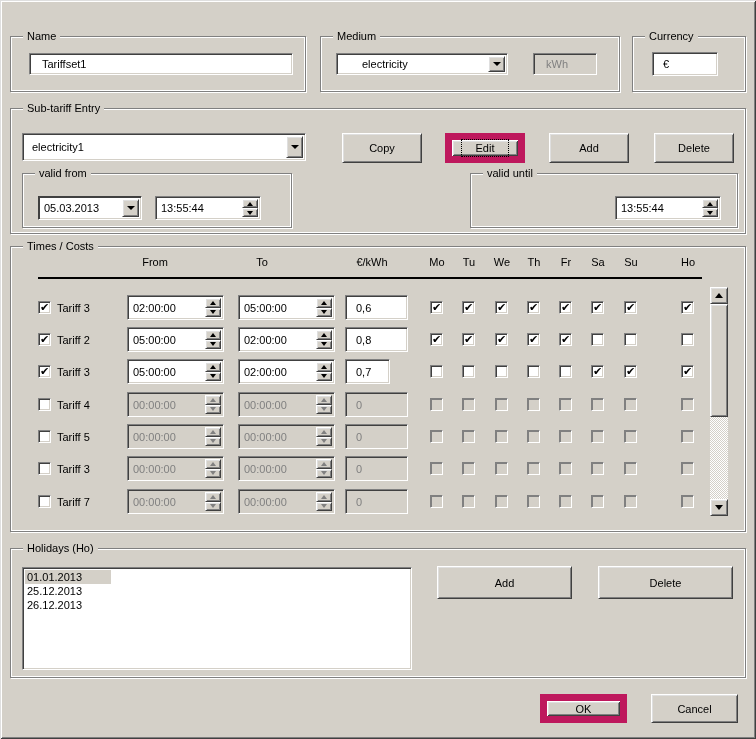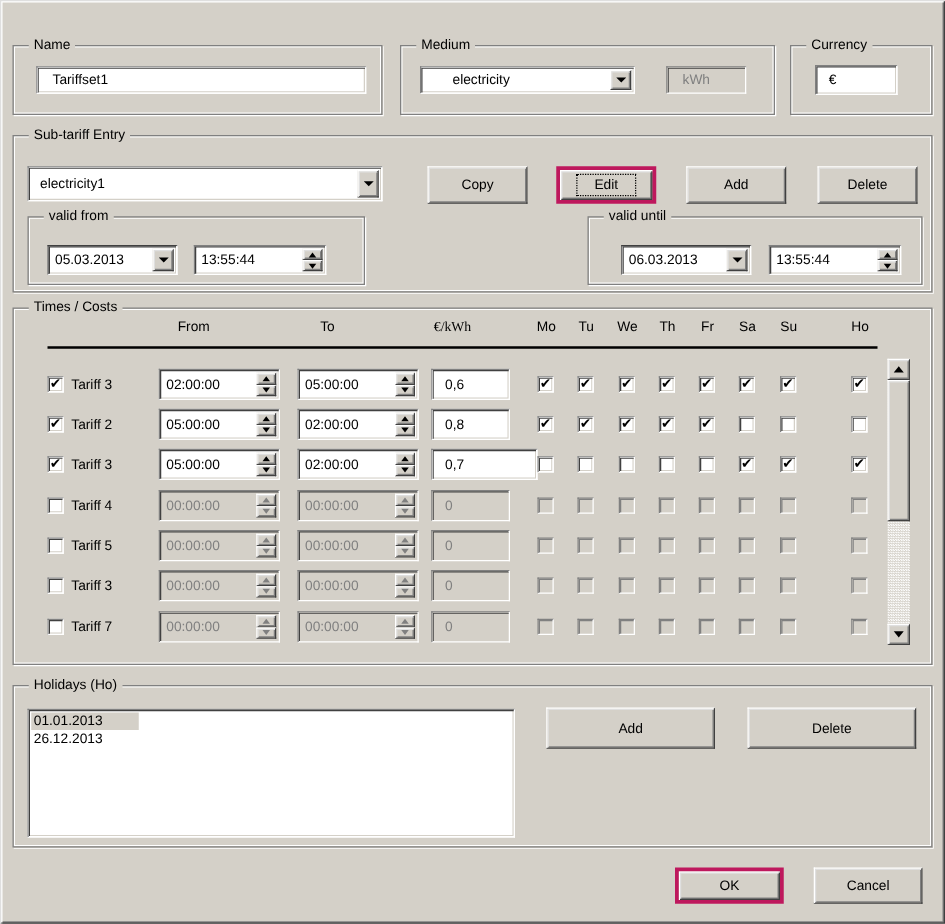--- a/index.html
+++ b/index.html
@@ -38,21 +38,21 @@
 
   .raised {
     background:#d4d0c8; border:1px solid; border-color:#fff #404040 #404040 #fff;
     box-shadow: inset 1px 1px 0 #dfdfdf, inset -1px -1px 0 #808080;
   }
   .btn {
     position:absolute; display:flex; align-items:center; justify-content:center;
     font-size:11px; cursor:default;
   }
   .btn-default {
-    border:3px solid #be185d;
+    border:7px solid #be185d;
     box-shadow: inset 1px 1px 0 #fff, inset -1px -1px 0 #404040,
                 inset 2px 2px 0 #dfdfdf, inset -2px -2px 0 #808080;
     background:#d4d0c8;
   }
   .focusrect { border:1px dotted #000; padding:2px 14px; }
 
   .field {
     position:absolute; background:#fff; border:1px solid; border-color:#808080 #fff #fff #808080;
     box-shadow: inset 1px 1px 0 #404040, inset -1px -1px 0 #d4d0c8;
     display:flex; align-items:center; overflow:hidden;
@@ -178,45 +178,39 @@
         </span>
         <span class="sb">
           <i class="tri-dn-s"></i>
         </span>
       </span>
   </div>
 
   <div class="groupbox" style="left:470px;top:173px;width:268px;height:55px;">
     <span class="grouplabel">valid until</span>
   </div>
-  <div class="field" style="left:497px;top:196px;width:104px;height:24px;border-color:#404040 #fff #fff #404040;">
-    <span class="val">06.03.2013</span>
-    <span class="dropbtn">
-        <i class="tri-dn"></i>
-      </span>
-  </div>
   <div class="field" style="left:615px;top:196px;width:106px;height:24px;">
     <span class="val">13:55:44</span>
     <span class="spinbtns">
         <span class="sb">
           <i class="tri-up-s"></i>
         </span>
         <span class="sb">
           <i class="tri-dn-s"></i>
         </span>
       </span>
   </div>
 
   <div class="groupbox" style="left:10px;top:246px;width:736px;height:286px;">
     <span class="grouplabel">Times / Costs</span>
   </div>
   <div id="tc-headers">
       <span class="hdrlabel" style="left: 155px; top: 256px;">From</span>
       <span class="hdrlabel" style="left: 262px; top: 256px;">To</span>
-      <span class="hdrlabel" style="left: 362px; top: 256px; font-family: Liberation Serif, serif;">€/kWh</span>
+      <span class="hdrlabel" style="left: 372px; top: 256px;">€/kWh</span>
       <span class="hdrlabel" style="left: 437px; top: 256px;">Mo</span>
       <span class="hdrlabel" style="left: 469px; top: 256px;">Tu</span>
       <span class="hdrlabel" style="left: 502px; top: 256px;">We</span>
       <span class="hdrlabel" style="left: 534px; top: 256px;">Th</span>
       <span class="hdrlabel" style="left: 566px; top: 256px;">Fr</span>
       <span class="hdrlabel" style="left: 598px; top: 256px;">Sa</span>
       <span class="hdrlabel" style="left: 631px; top: 256px;">Su</span>
       <span class="hdrlabel" style="left: 688px; top: 256px;">Ho</span>
     </div>
   <div class="sepline" style="left:38px;top:277px;width:664px;height:2px;"></div>
@@ -340,21 +334,21 @@
         <span class="val">02:00:00</span>
         <span class="spinbtns">
           <span class="sb">
             <i class="tri-up-s"></i>
           </span>
           <span class="sb">
             <i class="tri-dn-s"></i>
           </span>
         </span>
       </div>
-      <div class="field" style="left: 345px; top: 359px; width: 85px; height: 25px;">
+      <div class="field" style="left: 345px; top: 359px; width: 45px; height: 25px;">
         <span class="val" style="padding-left: 10px;">0,7</span>
       </div>
       <div class="cb" style="left: 430px; top: 365px;"></div>
       <div class="cb" style="left: 462px; top: 365px;"></div>
       <div class="cb" style="left: 495px; top: 365px;"></div>
       <div class="cb" style="left: 527px; top: 365px;"></div>
       <div class="cb" style="left: 559px; top: 365px;"></div>
       <div class="cb" style="left: 591px; top: 365px;">
         <span class="mark">✔</span>
       </div>
@@ -515,20 +509,21 @@
     <div class="sc-btn" style="top:212px;">
         <i class="tri-dn-sb"></i>
       </div>
   </div>
 
   <div class="groupbox" style="left:10px;top:548px;width:736px;height:130px;">
     <span class="grouplabel">Holidays (Ho)</span>
   </div>
   <div class="listbox" style="left:22px;top:567px;width:390px;height:103px;" id="holiday-list">
       <div class="hitem sel"><span>01.01.2013</span></div>
+      <div class="hitem"><span>25.12.2013</span></div>
       <div class="hitem"><span>26.12.2013</span></div>
     </div>
   <div class="btn raised" style="left:437px;top:566px;width:135px;height:33px;">Add</div>
   <div class="btn raised" style="left:598px;top:566px;width:135px;height:33px;">Delete</div>
 
   <div class="btn raised" style="left:651px;top:694px;width:87px;height:29px;">Cancel</div>
   <div class="btn btn-default" style="left:540px;top:694px;width:87px;height:29px;">OK</div>
 
 </div>
 

